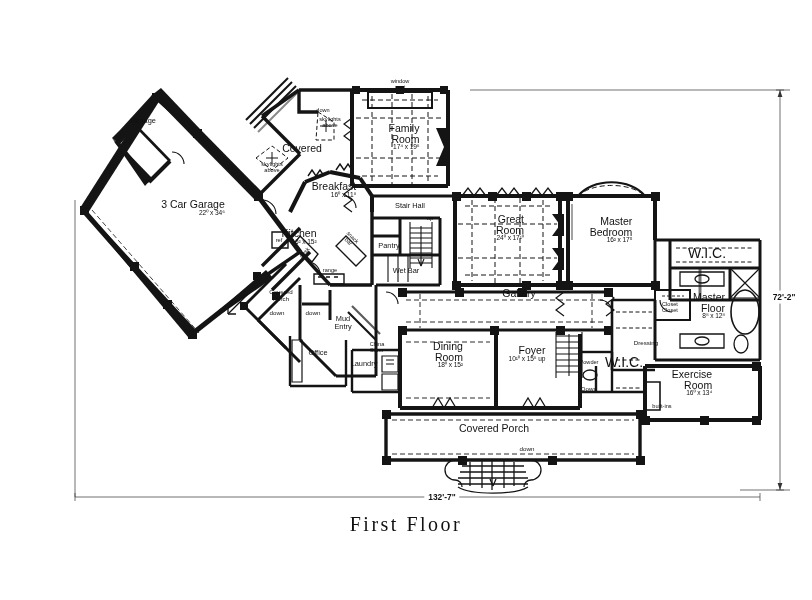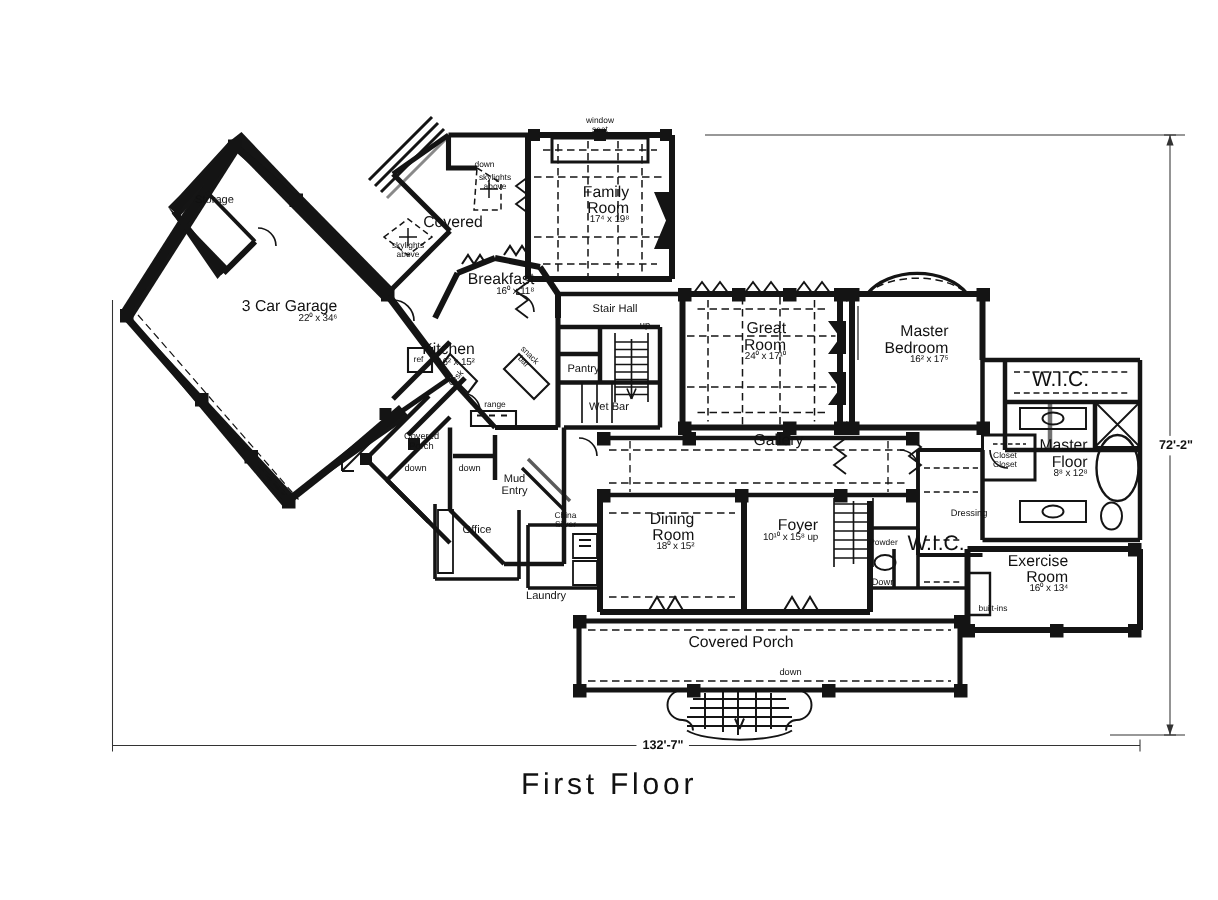--- a/index.html
+++ b/index.html
@@ -14,21 +14,21 @@
   .rm .dim{display:block;font-size:6.6px;letter-spacing:-0.1px;margin-top:0px;}
   .rm.two{line-height:1.0;}
   .tiny{font-size:5.6px;}
   .tiny2{font-size:6.2px;}
   .sm{font-size:7.4px;}
   .med{font-size:14px;}
   .dimtxt{font-size:8.4px;font-weight:bold;}
   .rot45{transform:translate(-50%,-50%) rotate(-45deg);}
   .rotn45{transform:translate(-50%,-50%) rotate(45deg);}
   #title{position:absolute;left:406px;top:524px;transform:translate(-50%,-50%);
-         font-family:Liberation Sans, sans-serif;font-size:20px;letter-spacing:2.5px;color:#111;}
+         font-family:Liberation Serif, serif;font-size:20px;letter-spacing:2.5px;color:#111;}
 </style>
 </head>
 <body>
 
 <div id="stage">
 
   <svg id="plan" viewBox="0 0 812 600" xmlns="http://www.w3.org/2000/svg">
     <rect x="0" y="0" width="812" height="600" fill="#ffffff"></rect>
 
     <g stroke="#333" stroke-width="0.7" fill="none">
@@ -508,21 +508,21 @@
         <path d="M620,196 L628,202 L620,208" opacity="0"></path>
       </g>
     </g>
   </svg>
 
   <div class="lbl rm" style="left:193px;top:208px">
     <span>3 Car Garage</span>
     <span class="dim">22⁰ x 34⁶</span>
   </div>
 
-  <div class="lbl sm" style="left:143px;top:133px">Storage</div>
+  <div class="lbl sm" style="left:143px;top:121px">Storage</div>
 
   <div class="lbl rm" style="left:302px;top:149px">Covered</div>
 
   <div class="lbl tiny" style="left:272px;top:168px">
     <span>skylights</span><br>
     <span>above</span>
   </div>
   <div class="lbl tiny" style="left:330px;top:123px">
     <span>skylights</span><br>
     <span>above</span>
@@ -620,21 +620,21 @@
   </div>
   <div class="lbl tiny2" style="left:277px;top:313px">down</div>
   <div class="lbl tiny2" style="left:313px;top:313px">down</div>
 
   <div class="lbl sm" style="left:343px;top:323px">
     <span>Mud</span><br>
     <span>Entry</span>
   </div>
 
   <div class="lbl sm" style="left:318px;top:353px">Office</div>
-  <div class="lbl sm" style="left:364px;top:397px">Laundry</div>
+  <div class="lbl sm" style="left:364px;top:364px">Laundry</div>
 
   <div class="lbl tiny" style="left:377px;top:348px">
     <span>China</span><br>
     <span>Silver</span>
   </div>
 
   <div class="lbl tiny2" style="left:589px;top:389px">Down</div>
 
   <div class="lbl dimtxt" style="left:442px;top:497px;background:#fff;padding:0 4px">132'-7"</div>
   <div class="lbl dimtxt" style="left:784px;top:297px;background:#fff;padding:2px 0">72'-2"</div>

